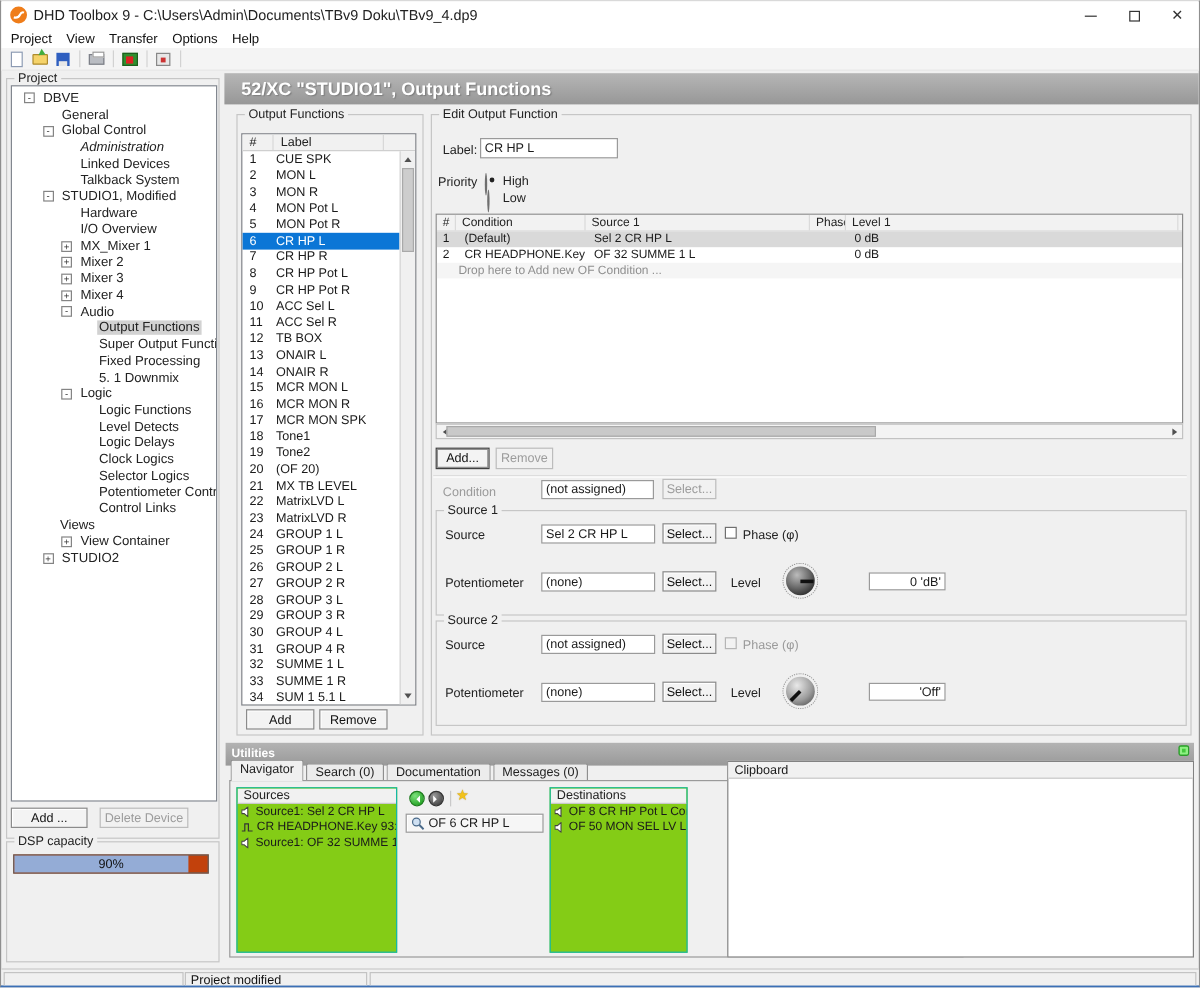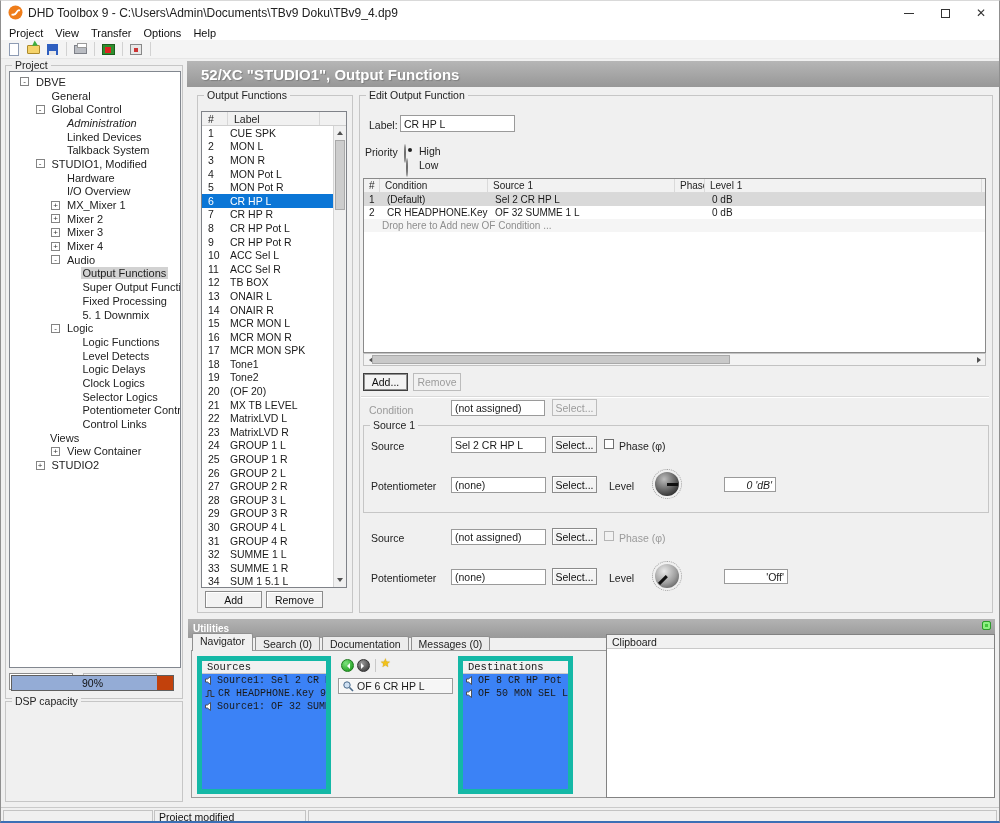--- a/index.html
+++ b/index.html
@@ -55,21 +55,21 @@
 
   
   .project-group { left:4px; top:64px; width:178px; height:634px; }
   .tree-box { left:8px; top:70px; width:172px; height:597px; background:#fff; border:1px solid #82878f; overflow:hidden; padding-top:3px; }
   .tree-row { height:13.7px; display:flex; align-items:center; white-space:nowrap; }
   .expander { width:9px; height:9px; border:1px solid #848484; background:#fff; font-size:8px; line-height:7px; text-align:center; color:#333; margin-right:5px; flex:0 0 auto; }
   .tree-label { font-size:11px; color:#222; padding:0 2px; }
   .tree-label.tree-sel { background:#d2d2d2; }
   .panel-btn { top:672px; height:17px; }
   .dsp-group { left:4px; top:700px; width:178px; height:101px; }
-  .dsp-bar { left:10px; top:674px; width:163px; height:16px; border:1px solid #5f5f5f; background:#c2410c; position:absolute; }
+  .dsp-bar { left:10px; top:711px; width:163px; height:16px; border:1px solid #5f5f5f; background:#c2410c; position:absolute; }
   .dsp-fill { position:absolute; left:0; top:0; bottom:0; background:#94acd6; }
   .dsp-text { position:absolute; left:0; right:0; top:1px; text-align:center; font-size:10.5px; color:#111; }
 
   
   .main-header { left:186px; top:60px; width:812px; height:26px; background:linear-gradient(#b6b6b6,#979797); display:flex; align-items:center; }
   .main-header span { color:#fff; font-size:15px; font-weight:bold; padding-left:14px; text-shadow:1px 1px 1px #7e7e7e; white-space:nowrap; }
 
   
   .of-group { left:196px; top:94px; width:156px; height:518px; }
   .of-listbox { left:200px; top:110px; width:146px; height:477px; background:#fff; border:1px solid #7f8288; overflow:hidden; }
@@ -112,21 +112,21 @@
   .level-box { text-align:right; justify-content:flex-end; }
 
   
   .util-titlebar { left:187px; top:618px; width:807px; height:19px; background:linear-gradient(#b3b3b3,#999999); display:flex; align-items:center; }
   .util-titlebar span { color:#fff; font-size:10px; font-weight:bold; padding-left:5px; }
   .util-green { position:absolute; right:4px; top:2px; width:9px; height:9px; background:#45c83e; border:1px solid #2c9a2c; border-radius:2px; box-shadow:inset 0 0 0 2px #8ef083; }
   .tabs { left:191px; top:632px; height:18px; display:flex; align-items:flex-end; }
   .tab { font-size:10.5px; padding:1px 7px 2px 7px; background:#ececec; border:1px solid #8f8f8f; border-bottom:none; border-radius:2px 2px 0 0; margin-right:2px; height:15px; color:#222; white-space:nowrap; }
   .tab.active { background:#f0f0f0; height:18px; position:relative; z-index:2; }
   .tab-page { left:190px; top:649px; width:612px; height:148px; border:1px solid #9a9a9a; background:#f0f0f0; }
-  .nav-panel { background:#3b82f6; border:5px solid #14b8a6; overflow:hidden;font-family:Liberation Mono, monospace; }
+  .nav-panel { background:#84cc16; border:1px solid #14b8a6; overflow:hidden; }
   .nav-head { height:13px; background:#f1f1f1; border-bottom:1px solid #c9c9c9; font-size:10.5px; display:flex; align-items:center; padding-left:5px; color:#222; }
   .nav-item { height:13px; display:flex; align-items:center; font-size:10px; white-space:nowrap; overflow:hidden; }
   .nav-icon { flex:0 0 auto; margin:0 3px 0 3px; display:flex; }
   .circle-btn { width:13px; height:13px; border-radius:50%; display:flex; align-items:center; justify-content:center; }
   .cb-green { background:radial-gradient(circle at 35% 30%, #7de37d, #2aa52a 75%); border:1px solid #1d7a1d; }
   .cb-dark  { background:radial-gradient(circle at 35% 30%, #9a9a9a, #4a4a4a 75%); border:1px solid #333; }
   .circle-btn .tri-left  { border-width:3px; border-right-color:#fff; margin:0 1px 0 0; }
   .circle-btn .tri-right { border-width:3px; border-left-color:#fff; margin:0 0 0 1px; }
   .star { font-size:12px; color:#f2c21a; text-shadow:0 0 1px #a87d00; line-height:13px; }
   .nav-current-btn { background:#f6f6f6; border:1px solid #9c9c9c; display:flex; align-items:center; font-size:10.5px; padding-left:3px; box-shadow:inset 1px 1px 0 #fff; }
@@ -545,23 +545,26 @@
   <span class="abs checkbox" style="left:603px;top:438px;"></span>
   <span class="abs cap" style="left:618px;top:439px;">Phase (φ)</span>
   <span class="abs cap" style="left:370px;top:479px;">Potentiometer</span>
   <div class="abs tb-input" style="left:450px;top:476px;width:95px;height:16px;">(none)</div>
   <div class="abs btn" style="left:551px;top:475px;width:45px;height:17px;">Select...</div>
   <span class="abs cap" style="left:608px;top:479px;">Level</span>
   <div class="abs knob" style="left:651px;top:468px;">
     <div class="knob-body dark"></div>
     <div class="knob-pointer" style="transform:rotate(0deg);"></div>
   </div>
-  <div class="abs tb-input level-box" style="left:723px;top:476px;width:52px;height:15px;font-style:italic;">0 'dB'</div>
-
-  
+  <div class="abs tb-input level-box" style="left:723px;top:476px;width:64px;height:15px;">0 'dB'</div>
+
+  
+  <div class="abs gbox src-group" style="top:516px;">
+    <span class="glabel">Source 2</span>
+  </div>
   <span class="abs cap" style="left:370px;top:531px;">Source</span>
   <div class="abs tb-input" style="left:450px;top:528px;width:95px;height:16px;">(not assigned)</div>
   <div class="abs btn" style="left:551px;top:527px;width:45px;height:17px;">Select...</div>
   <span class="abs checkbox dis" style="left:603px;top:530px;"></span>
   <span class="abs cap dis" style="left:618px;top:531px;">Phase (φ)</span>
   <span class="abs cap" style="left:370px;top:571px;">Potentiometer</span>
   <div class="abs tb-input" style="left:450px;top:568px;width:95px;height:16px;">(none)</div>
   <div class="abs btn" style="left:551px;top:567px;width:45px;height:17px;">Select...</div>
   <span class="abs cap" style="left:608px;top:571px;">Level</span>
   <div class="abs knob" style="left:651px;top:560px;">

